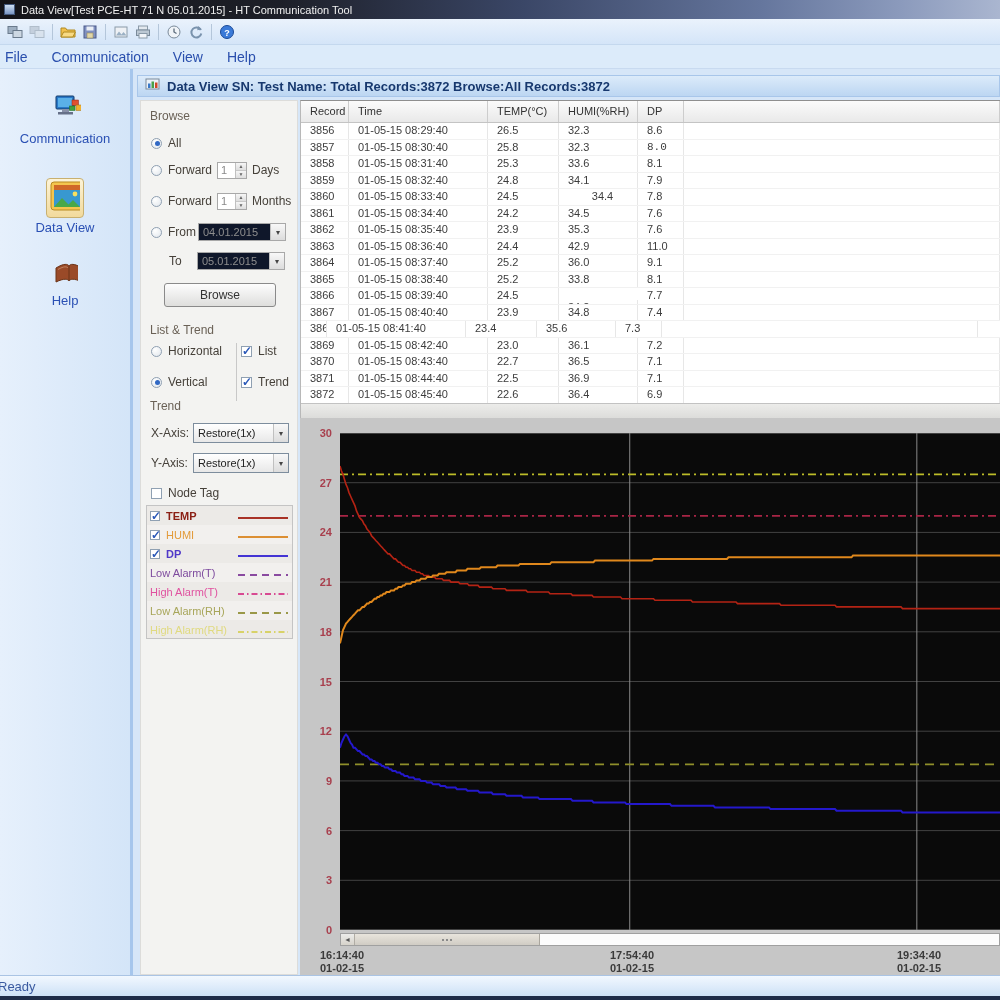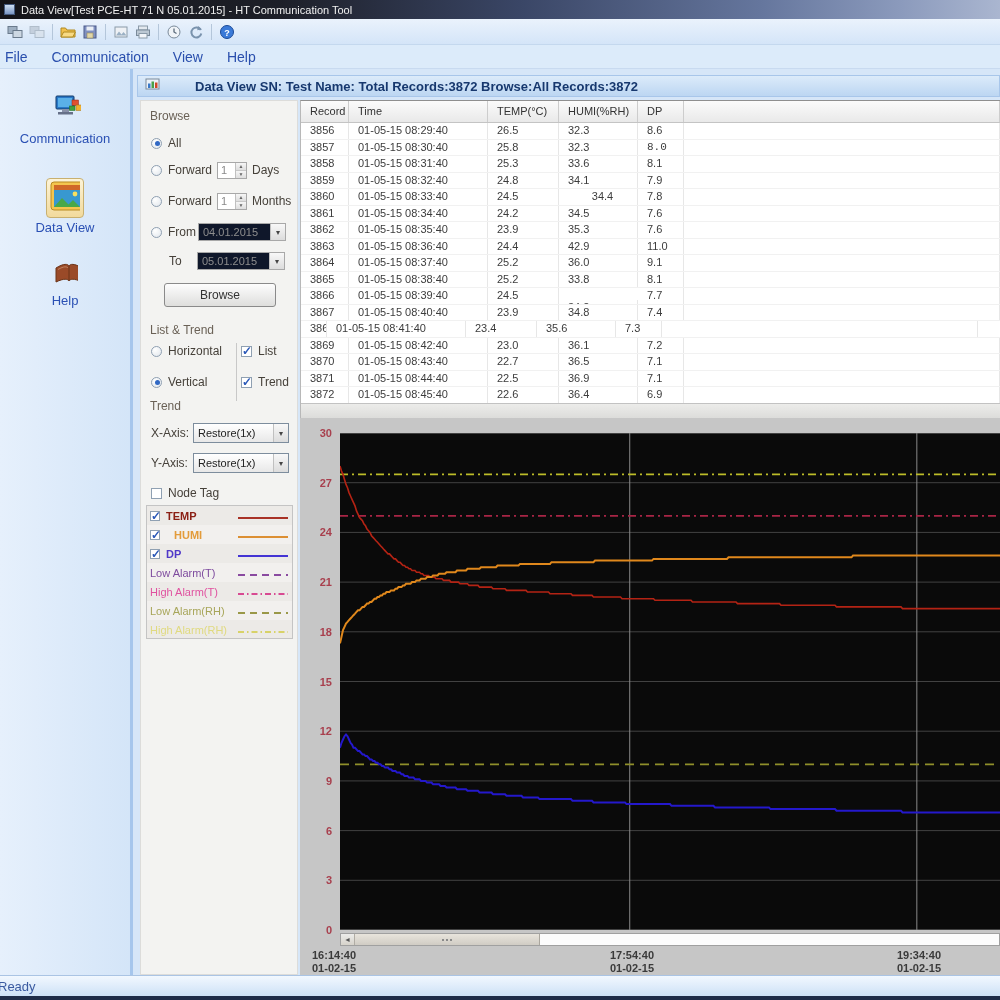--- a/index.html
+++ b/index.html
@@ -27,21 +27,21 @@
   .sidebar { position:absolute; left:0; top:69px; width:133px; height:906px;
     background:linear-gradient(90deg,#e6f0fc,#d4e5f8); border-right:3px solid #a6c6ec; }
   .sb-item { text-align:center; }
   .sb-label { font-size:13px; color:#2a50b4; margin-top:2px; }
   .sb-icon-frame { display:inline-block; padding:2px 3px; border:1px solid #c8b070; border-radius:4px;
     background:linear-gradient(#fdf4d8,#f2da9c); }
 
   
   .content { position:absolute; left:137px; top:69px; width:863px; height:906px; background:#d6e6f8; }
   .dv-header { position:absolute; left:0; top:6px; width:863px; height:22px;
-    background:linear-gradient(#dcebfa,#bcd6f2); border:1px solid #a8c6ea; display:flex; align-items:center; padding-left:7px;gap:28px; }
+    background:linear-gradient(#dcebfa,#bcd6f2); border:1px solid #a8c6ea; display:flex; align-items:center; padding-left:7px; }
   .dv-header-text { font-size:13px; font-weight:bold; color:#17386e; margin-left:6px; }
 
   
   .control-panel { position:absolute; left:3px; top:31px; width:158px; height:875px;
     background:#f3f3f1; border:1px solid #dcdcda; }
   .sec-label { position:absolute; left:9px; font-size:12px; color:#6a6156; }
   .p-row { position:absolute; left:0; width:158px; height:20px; display:flex; align-items:center; padding-left:10px;
     font-size:12px; color:#46413a; }
   .radio { width:11px; height:11px; border-radius:50%; border:1px solid #8fa0b2;
     background:radial-gradient(circle at 35% 30%, #ffffff, #e0e6ec); margin-right:6px; flex:none; position:relative; }
@@ -308,21 +308,21 @@
     <div class="legend" id="legendbox">
         <div class="lg-row">
           <span class="checkbox lg-cb checked"></span>
           <span class="lg-label" style="color: rgb(139, 32, 21); font-weight: bold;">TEMP</span>
           <span><svg width="50" height="6" xmlns="http://www.w3.org/2000/svg">
               <line x1="0" y1="3" x2="50" y2="3" stroke="#a83226" stroke-width="2"></line>
             </svg></span>
         </div>
         <div class="lg-row">
           <span class="checkbox lg-cb checked"></span>
-          <span class="lg-label" style="color: rgb(227, 155, 58); font-weight: bold; margin-left: 8px;">HUMI</span>
+          <span class="lg-label" style="color: rgb(227, 155, 58); font-weight: normal;">HUMI</span>
           <span><svg width="50" height="6" xmlns="http://www.w3.org/2000/svg">
               <line x1="0" y1="3" x2="50" y2="3" stroke="#dc8f33" stroke-width="2"></line>
             </svg></span>
         </div>
         <div class="lg-row">
           <span class="checkbox lg-cb checked"></span>
           <span class="lg-label" style="color: rgb(80, 56, 200); font-weight: bold;">DP</span>
           <span><svg width="50" height="6" xmlns="http://www.w3.org/2000/svg">
               <line x1="0" y1="3" x2="50" y2="3" stroke="#4434d4" stroke-width="2"></line>
             </svg></span>
@@ -534,21 +534,21 @@
           <path d="M0.0 33.1L1.5 38.1L3.0 41.4L4.5 46.4L6.0 51.4L7.5 54.7L9.0 59.6L10.5 63.0L12.0 66.3L13.5 69.6L15.0 72.9L16.5 77.9L18.0 81.2L19.5 84.5L21.0 86.1L22.5 87.8L24.0 91.1L25.5 92.8L27.0 96.1L28.5 97.7L30.0 99.4L31.5 102.7L33.0 104.4L34.5 106.0L36.0 107.7L37.5 109.3L39.0 111.0L40.5 112.7L42.0 114.3L43.5 116.0L45.0 117.6L46.5 119.3L48.0 120.9L49.5 120.9L51.0 122.6L52.5 124.3L54.0 125.9L55.5 125.9L57.0 127.6L58.5 129.2L60.0 129.2L61.5 130.9L63.0 132.5L64.5 132.5L66.0 134.2L67.5 134.2L69.0 135.8L70.5 135.8L72.0 137.5L73.5 137.5L75.0 137.5L76.5 139.2L78.0 139.2L79.5 139.2L81.0 140.8L82.5 140.8L84.0 142.5L85.5 142.5L87.0 142.5L88.5 142.5L90.0 144.1L91.5 144.1L93.0 144.1L94.5 144.1L96.0 145.8L97.5 145.8L99.0 145.8L100.5 145.8L102.0 145.8L103.5 147.4L105.0 147.4L106.5 147.4L108.0 147.4L109.5 147.4L111.0 149.1L112.5 149.1L114.0 149.1L115.5 149.1L117.0 149.1L118.5 149.1L120.0 150.8L121.5 150.8L123.0 150.8L124.5 150.8L126.0 150.8L127.5 150.8L129.0 152.4L130.5 152.4L132.0 152.4L133.5 152.4L135.0 152.4L136.5 152.4L138.0 152.4L139.5 154.1L141.0 154.1L142.5 154.1L144.0 154.1L145.5 154.1L147.0 154.1L148.5 154.1L150.0 154.1L151.5 154.1L153.0 155.7L154.5 155.7L156.0 155.7L157.5 155.7L159.0 155.7L160.5 155.7L162.0 155.7L163.5 155.7L165.0 155.7L166.5 157.4L168.0 157.4L169.5 157.4L171.0 157.4L172.5 157.4L174.0 157.4L175.5 157.4L177.0 157.4L178.5 157.4L180.0 157.4L181.5 157.4L183.0 157.4L184.5 157.4L186.0 157.4L187.5 159.0L189.0 159.0L190.5 159.0L192.0 159.0L193.5 159.0L195.0 159.0L196.5 159.0L198.0 159.0L199.5 159.0L201.0 159.0L202.5 159.0L204.0 159.0L205.5 159.0L207.0 159.0L208.5 159.0L210.0 160.7L211.5 160.7L213.0 160.7L214.5 160.7L216.0 160.7L217.5 160.7L219.0 160.7L220.5 160.7L222.0 160.7L223.5 160.7L225.0 160.7L226.5 160.7L228.0 160.7L229.5 160.7L231.0 160.7L232.5 162.4L234.0 162.4L235.5 162.4L237.0 162.4L238.5 162.4L240.0 162.4L241.5 162.4L243.0 162.4L244.5 162.4L246.0 162.4L247.5 162.4L249.0 162.4L250.5 162.4L252.0 162.4L253.5 164.0L255.0 164.0L256.5 164.0L258.0 164.0L259.5 164.0L261.0 164.0L262.5 164.0L264.0 164.0L265.5 164.0L267.0 164.0L268.5 164.0L270.0 164.0L271.5 164.0L273.0 164.0L274.5 164.0L276.0 164.0L277.5 164.0L279.0 164.0L280.5 164.0L282.0 165.7L283.5 165.7L285.0 165.7L286.5 165.7L288.0 165.7L289.5 165.7L291.0 165.7L292.5 165.7L294.0 165.7L295.5 165.7L297.0 165.7L298.5 165.7L300.0 165.7L301.5 165.7L303.0 165.7L304.5 165.7L306.0 165.7L307.5 165.7L309.0 165.7L310.5 165.7L312.0 165.7L313.5 165.7L315.0 167.3L316.5 167.3L318.0 167.3L319.5 167.3L321.0 167.3L322.5 167.3L324.0 167.3L325.5 167.3L327.0 167.3L328.5 167.3L330.0 167.3L331.5 167.3L333.0 167.3L334.5 167.3L336.0 167.3L337.5 167.3L339.0 167.3L340.5 167.3L342.0 167.3L343.5 167.3L345.0 167.3L346.5 167.3L348.0 167.3L349.5 167.3L351.0 167.3L352.5 169.0L354.0 169.0L355.5 169.0L357.0 169.0L358.5 169.0L360.0 169.0L361.5 169.0L363.0 169.0L364.5 169.0L366.0 169.0L367.5 169.0L369.0 169.0L370.5 169.0L372.0 169.0L373.5 169.0L375.0 169.0L376.5 169.0L378.0 169.0L379.5 169.0L381.0 169.0L382.5 169.0L384.0 169.0L385.5 169.0L387.0 169.0L388.5 169.0L390.0 169.0L391.5 169.0L393.0 169.0L394.5 169.0L396.0 169.0L397.5 170.6L399.0 170.6L400.5 170.6L402.0 170.6L403.5 170.6L405.0 170.6L406.5 170.6L408.0 170.6L409.5 170.6L411.0 170.6L412.5 170.6L414.0 170.6L415.5 170.6L417.0 170.6L418.5 170.6L420.0 170.6L421.5 170.6L423.0 170.6L424.5 170.6L426.0 170.6L427.5 170.6L429.0 170.6L430.5 170.6L432.0 170.6L433.5 170.6L435.0 170.6L436.5 170.6L438.0 170.6L439.5 170.6L441.0 172.3L442.5 172.3L444.0 172.3L445.5 172.3L447.0 172.3L448.5 172.3L450.0 172.3L451.5 172.3L453.0 172.3L454.5 172.3L456.0 172.3L457.5 172.3L459.0 172.3L460.5 172.3L462.0 172.3L463.5 172.3L465.0 172.3L466.5 172.3L468.0 172.3L469.5 172.3L471.0 172.3L472.5 172.3L474.0 172.3L475.5 172.3L477.0 172.3L478.5 172.3L480.0 172.3L481.5 172.3L483.0 172.3L484.5 172.3L486.0 172.3L487.5 172.3L489.0 172.3L490.5 172.3L492.0 172.3L493.5 172.3L495.0 172.3L496.5 173.9L498.0 173.9L499.5 173.9L501.0 173.9L502.5 173.9L504.0 173.9L505.5 173.9L507.0 173.9L508.5 173.9L510.0 173.9L511.5 173.9L513.0 173.9L514.5 173.9L516.0 173.9L517.5 173.9L519.0 173.9L520.5 173.9L522.0 173.9L523.5 173.9L525.0 173.9L526.5 173.9L528.0 173.9L529.5 173.9L531.0 173.9L532.5 173.9L534.0 173.9L535.5 173.9L537.0 173.9L538.5 173.9L540.0 173.9L541.5 173.9L543.0 173.9L544.5 173.9L546.0 173.9L547.5 173.9L549.0 173.9L550.5 173.9L552.0 173.9L553.5 173.9L555.0 173.9L556.5 173.9L558.0 173.9L559.5 173.9L561.0 173.9L562.5 175.6L564.0 175.6L565.5 175.6L567.0 175.6L568.5 175.6L570.0 175.6L571.5 175.6L573.0 175.6L574.5 175.6L576.0 175.6L577.5 175.6L579.0 175.6L580.5 175.6L582.0 175.6L583.5 175.6L585.0 175.6L586.5 175.6L588.0 175.6L589.5 175.6L591.0 175.6L592.5 175.6L594.0 175.6L595.5 175.6L597.0 175.6L598.5 175.6L600.0 175.6L601.5 175.6L603.0 175.6L604.5 175.6L606.0 175.6L607.5 175.6L609.0 175.6L610.5 175.6L612.0 175.6L613.5 175.6L615.0 175.6L616.5 175.6L618.0 175.6L619.5 175.6L621.0 175.6L622.5 175.6L624.0 175.6L625.5 175.6L627.0 175.6L628.5 175.6L630.0 175.6L631.5 175.6L633.0 175.6L634.5 175.6L636.0 175.6L637.5 175.6L639.0 175.6L640.5 175.6L642.0 175.6L643.5 175.6L645.0 175.6L646.5 175.6L648.0 175.6L649.5 175.6L651.0 175.6L652.5 175.6L654.0 175.6L655.5 175.6L657.0 175.6L658.5 175.6L660.0 175.6" fill="none" stroke="#b42314" stroke-width="1.6"></path>
           <path d="M0.0 210.4L1.5 203.8L3.0 197.1L4.5 193.8L6.0 190.5L7.5 188.9L9.0 187.2L10.5 185.5L12.0 183.9L13.5 182.2L15.0 180.6L16.5 178.9L18.0 177.3L19.5 177.3L21.0 175.6L22.5 173.9L24.0 173.9L25.5 172.3L27.0 170.6L28.5 170.6L30.0 169.0L31.5 169.0L33.0 167.3L34.5 165.7L36.0 165.7L37.5 164.0L39.0 164.0L40.5 162.4L42.0 162.4L43.5 160.7L45.0 160.7L46.5 159.0L48.0 159.0L49.5 159.0L51.0 157.4L52.5 157.4L54.0 157.4L55.5 155.7L57.0 155.7L58.5 154.1L60.0 154.1L61.5 154.1L63.0 152.4L64.5 152.4L66.0 150.8L67.5 150.8L69.0 150.8L70.5 150.8L72.0 149.1L73.5 149.1L75.0 149.1L76.5 147.4L78.0 147.4L79.5 147.4L81.0 145.8L82.5 145.8L84.0 145.8L85.5 145.8L87.0 144.1L88.5 144.1L90.0 144.1L91.5 144.1L93.0 142.5L94.5 142.5L96.0 142.5L97.5 142.5L99.0 140.8L100.5 140.8L102.0 140.8L103.5 140.8L105.0 140.8L106.5 139.2L108.0 139.2L109.5 139.2L111.0 139.2L112.5 139.2L114.0 139.2L115.5 139.2L117.0 137.5L118.5 137.5L120.0 137.5L121.5 137.5L123.0 137.5L124.5 137.5L126.0 137.5L127.5 135.8L129.0 135.8L130.5 135.8L132.0 135.8L133.5 135.8L135.0 135.8L136.5 135.8L138.0 135.8L139.5 135.8L141.0 134.2L142.5 134.2L144.0 134.2L145.5 134.2L147.0 134.2L148.5 134.2L150.0 134.2L151.5 134.2L153.0 134.2L154.5 134.2L156.0 134.2L157.5 132.5L159.0 132.5L160.5 132.5L162.0 132.5L163.5 132.5L165.0 132.5L166.5 132.5L168.0 132.5L169.5 132.5L171.0 132.5L172.5 132.5L174.0 132.5L175.5 132.5L177.0 132.5L178.5 132.5L180.0 130.9L181.5 130.9L183.0 130.9L184.5 130.9L186.0 130.9L187.5 130.9L189.0 130.9L190.5 130.9L192.0 130.9L193.5 130.9L195.0 130.9L196.5 130.9L198.0 130.9L199.5 130.9L201.0 130.9L202.5 130.9L204.0 130.9L205.5 130.9L207.0 130.9L208.5 130.9L210.0 130.9L211.5 129.2L213.0 129.2L214.5 129.2L216.0 129.2L217.5 129.2L219.0 129.2L220.5 129.2L222.0 129.2L223.5 129.2L225.0 129.2L226.5 129.2L228.0 129.2L229.5 129.2L231.0 129.2L232.5 129.2L234.0 129.2L235.5 129.2L237.0 129.2L238.5 129.2L240.0 129.2L241.5 129.2L243.0 129.2L244.5 129.2L246.0 129.2L247.5 129.2L249.0 129.2L250.5 129.2L252.0 129.2L253.5 129.2L255.0 127.6L256.5 127.6L258.0 127.6L259.5 127.6L261.0 127.6L262.5 127.6L264.0 127.6L265.5 127.6L267.0 127.6L268.5 127.6L270.0 127.6L271.5 127.6L273.0 127.6L274.5 127.6L276.0 127.6L277.5 127.6L279.0 127.6L280.5 127.6L282.0 127.6L283.5 127.6L285.0 127.6L286.5 127.6L288.0 127.6L289.5 127.6L291.0 127.6L292.5 127.6L294.0 127.6L295.5 127.6L297.0 127.6L298.5 127.6L300.0 127.6L301.5 127.6L303.0 127.6L304.5 127.6L306.0 127.6L307.5 127.6L309.0 127.6L310.5 127.6L312.0 127.6L313.5 125.9L315.0 125.9L316.5 125.9L318.0 125.9L319.5 125.9L321.0 125.9L322.5 125.9L324.0 125.9L325.5 125.9L327.0 125.9L328.5 125.9L330.0 125.9L331.5 125.9L333.0 125.9L334.5 125.9L336.0 125.9L337.5 125.9L339.0 125.9L340.5 125.9L342.0 125.9L343.5 125.9L345.0 125.9L346.5 125.9L348.0 125.9L349.5 125.9L351.0 125.9L352.5 125.9L354.0 125.9L355.5 125.9L357.0 125.9L358.5 125.9L360.0 125.9L361.5 125.9L363.0 125.9L364.5 125.9L366.0 125.9L367.5 125.9L369.0 125.9L370.5 125.9L372.0 125.9L373.5 125.9L375.0 125.9L376.5 125.9L378.0 125.9L379.5 125.9L381.0 125.9L382.5 125.9L384.0 125.9L385.5 125.9L387.0 125.9L388.5 124.3L390.0 124.3L391.5 124.3L393.0 124.3L394.5 124.3L396.0 124.3L397.5 124.3L399.0 124.3L400.5 124.3L402.0 124.3L403.5 124.3L405.0 124.3L406.5 124.3L408.0 124.3L409.5 124.3L411.0 124.3L412.5 124.3L414.0 124.3L415.5 124.3L417.0 124.3L418.5 124.3L420.0 124.3L421.5 124.3L423.0 124.3L424.5 124.3L426.0 124.3L427.5 124.3L429.0 124.3L430.5 124.3L432.0 124.3L433.5 124.3L435.0 124.3L436.5 124.3L438.0 124.3L439.5 124.3L441.0 124.3L442.5 124.3L444.0 124.3L445.5 124.3L447.0 124.3L448.5 124.3L450.0 124.3L451.5 124.3L453.0 124.3L454.5 124.3L456.0 124.3L457.5 124.3L459.0 124.3L460.5 124.3L462.0 124.3L463.5 124.3L465.0 124.3L466.5 124.3L468.0 124.3L469.5 124.3L471.0 124.3L472.5 124.3L474.0 124.3L475.5 124.3L477.0 124.3L478.5 124.3L480.0 124.3L481.5 124.3L483.0 124.3L484.5 124.3L486.0 124.3L487.5 124.3L489.0 124.3L490.5 124.3L492.0 124.3L493.5 124.3L495.0 124.3L496.5 124.3L498.0 124.3L499.5 124.3L501.0 124.3L502.5 124.3L504.0 124.3L505.5 124.3L507.0 124.3L508.5 124.3L510.0 124.3L511.5 124.3L513.0 122.6L514.5 122.6L516.0 122.6L517.5 122.6L519.0 122.6L520.5 122.6L522.0 122.6L523.5 122.6L525.0 122.6L526.5 122.6L528.0 122.6L529.5 122.6L531.0 122.6L532.5 122.6L534.0 122.6L535.5 122.6L537.0 122.6L538.5 122.6L540.0 122.6L541.5 122.6L543.0 122.6L544.5 122.6L546.0 122.6L547.5 122.6L549.0 122.6L550.5 122.6L552.0 122.6L553.5 122.6L555.0 122.6L556.5 122.6L558.0 122.6L559.5 122.6L561.0 122.6L562.5 122.6L564.0 122.6L565.5 122.6L567.0 122.6L568.5 122.6L570.0 122.6L571.5 122.6L573.0 122.6L574.5 122.6L576.0 122.6L577.5 122.6L579.0 122.6L580.5 122.6L582.0 122.6L583.5 122.6L585.0 122.6L586.5 122.6L588.0 122.6L589.5 122.6L591.0 122.6L592.5 122.6L594.0 122.6L595.5 122.6L597.0 122.6L598.5 122.6L600.0 122.6L601.5 122.6L603.0 122.6L604.5 122.6L606.0 122.6L607.5 122.6L609.0 122.6L610.5 122.6L612.0 122.6L613.5 122.6L615.0 122.6L616.5 122.6L618.0 122.6L619.5 122.6L621.0 122.6L622.5 122.6L624.0 122.6L625.5 122.6L627.0 122.6L628.5 122.6L630.0 122.6L631.5 122.6L633.0 122.6L634.5 122.6L636.0 122.6L637.5 122.6L639.0 122.6L640.5 122.6L642.0 122.6L643.5 122.6L645.0 122.6L646.5 122.6L648.0 122.6L649.5 122.6L651.0 122.6L652.5 122.6L654.0 122.6L655.5 122.6L657.0 122.6L658.5 122.6L660.0 122.6" fill="none" stroke="#e0881c" stroke-width="2"></path>
           <path d="M0.0 314.8L1.5 309.8L3.0 306.5L4.5 303.2L6.0 301.5L7.5 303.2L9.0 306.5L10.5 309.8L12.0 311.5L13.5 314.8L15.0 314.8L16.5 316.4L18.0 318.1L19.5 318.1L21.0 319.7L22.5 321.4L24.0 321.4L25.5 323.1L27.0 323.1L28.5 324.7L30.0 326.4L31.5 326.4L33.0 328.0L34.5 328.0L36.0 329.7L37.5 329.7L39.0 331.3L40.5 331.3L42.0 333.0L43.5 333.0L45.0 334.6L46.5 334.6L48.0 334.6L49.5 336.3L51.0 336.3L52.5 338.0L54.0 338.0L55.5 338.0L57.0 339.6L58.5 339.6L60.0 339.6L61.5 341.3L63.0 341.3L64.5 342.9L66.0 342.9L67.5 342.9L69.0 344.6L70.5 344.6L72.0 344.6L73.5 344.6L75.0 346.2L76.5 346.2L78.0 346.2L79.5 346.2L81.0 347.9L82.5 347.9L84.0 347.9L85.5 347.9L87.0 349.6L88.5 349.6L90.0 349.6L91.5 349.6L93.0 351.2L94.5 351.2L96.0 351.2L97.5 351.2L99.0 351.2L100.5 352.9L102.0 352.9L103.5 352.9L105.0 352.9L106.5 354.5L108.0 354.5L109.5 354.5L111.0 354.5L112.5 354.5L114.0 354.5L115.5 354.5L117.0 356.2L118.5 356.2L120.0 356.2L121.5 356.2L123.0 356.2L124.5 356.2L126.0 356.2L127.5 357.8L129.0 357.8L130.5 357.8L132.0 357.8L133.5 357.8L135.0 357.8L136.5 357.8L138.0 357.8L139.5 359.5L141.0 359.5L142.5 359.5L144.0 359.5L145.5 359.5L147.0 359.5L148.5 359.5L150.0 359.5L151.5 359.5L153.0 361.2L154.5 361.2L156.0 361.2L157.5 361.2L159.0 361.2L160.5 361.2L162.0 361.2L163.5 361.2L165.0 361.2L166.5 362.8L168.0 362.8L169.5 362.8L171.0 362.8L172.5 362.8L174.0 362.8L175.5 362.8L177.0 362.8L178.5 362.8L180.0 362.8L181.5 362.8L183.0 364.5L184.5 364.5L186.0 364.5L187.5 364.5L189.0 364.5L190.5 364.5L192.0 364.5L193.5 364.5L195.0 364.5L196.5 364.5L198.0 364.5L199.5 366.1L201.0 366.1L202.5 366.1L204.0 366.1L205.5 366.1L207.0 366.1L208.5 366.1L210.0 366.1L211.5 366.1L213.0 366.1L214.5 366.1L216.0 366.1L217.5 366.1L219.0 366.1L220.5 366.1L222.0 366.1L223.5 366.1L225.0 366.1L226.5 366.1L228.0 366.1L229.5 366.1L231.0 366.1L232.5 367.8L234.0 367.8L235.5 367.8L237.0 367.8L238.5 367.8L240.0 367.8L241.5 367.8L243.0 367.8L244.5 367.8L246.0 367.8L247.5 367.8L249.0 367.8L250.5 367.8L252.0 367.8L253.5 369.4L255.0 369.4L256.5 369.4L258.0 369.4L259.5 369.4L261.0 369.4L262.5 369.4L264.0 369.4L265.5 369.4L267.0 369.4L268.5 369.4L270.0 369.4L271.5 369.4L273.0 369.4L274.5 369.4L276.0 369.4L277.5 369.4L279.0 369.4L280.5 369.4L282.0 369.4L283.5 369.4L285.0 369.4L286.5 371.1L288.0 371.1L289.5 371.1L291.0 371.1L292.5 371.1L294.0 371.1L295.5 371.1L297.0 371.1L298.5 371.1L300.0 371.1L301.5 371.1L303.0 371.1L304.5 371.1L306.0 371.1L307.5 371.1L309.0 371.1L310.5 371.1L312.0 371.1L313.5 371.1L315.0 371.1L316.5 371.1L318.0 371.1L319.5 371.1L321.0 371.1L322.5 371.1L324.0 371.1L325.5 371.1L327.0 371.1L328.5 371.1L330.0 371.1L331.5 372.8L333.0 372.8L334.5 372.8L336.0 372.8L337.5 372.8L339.0 372.8L340.5 372.8L342.0 372.8L343.5 372.8L345.0 372.8L346.5 372.8L348.0 372.8L349.5 372.8L351.0 372.8L352.5 372.8L354.0 372.8L355.5 372.8L357.0 372.8L358.5 372.8L360.0 372.8L361.5 372.8L363.0 372.8L364.5 372.8L366.0 372.8L367.5 372.8L369.0 372.8L370.5 372.8L372.0 372.8L373.5 372.8L375.0 374.4L376.5 374.4L378.0 374.4L379.5 374.4L381.0 374.4L382.5 374.4L384.0 374.4L385.5 374.4L387.0 374.4L388.5 374.4L390.0 374.4L391.5 374.4L393.0 374.4L394.5 374.4L396.0 374.4L397.5 374.4L399.0 374.4L400.5 374.4L402.0 374.4L403.5 374.4L405.0 374.4L406.5 374.4L408.0 374.4L409.5 374.4L411.0 374.4L412.5 374.4L414.0 374.4L415.5 374.4L417.0 374.4L418.5 374.4L420.0 374.4L421.5 374.4L423.0 374.4L424.5 374.4L426.0 374.4L427.5 374.4L429.0 374.4L430.5 376.1L432.0 376.1L433.5 376.1L435.0 376.1L436.5 376.1L438.0 376.1L439.5 376.1L441.0 376.1L442.5 376.1L444.0 376.1L445.5 376.1L447.0 376.1L448.5 376.1L450.0 376.1L451.5 376.1L453.0 376.1L454.5 376.1L456.0 376.1L457.5 376.1L459.0 376.1L460.5 376.1L462.0 376.1L463.5 376.1L465.0 376.1L466.5 376.1L468.0 376.1L469.5 376.1L471.0 376.1L472.5 376.1L474.0 376.1L475.5 376.1L477.0 376.1L478.5 376.1L480.0 376.1L481.5 376.1L483.0 376.1L484.5 376.1L486.0 376.1L487.5 376.1L489.0 376.1L490.5 376.1L492.0 376.1L493.5 376.1L495.0 376.1L496.5 377.7L498.0 377.7L499.5 377.7L501.0 377.7L502.5 377.7L504.0 377.7L505.5 377.7L507.0 377.7L508.5 377.7L510.0 377.7L511.5 377.7L513.0 377.7L514.5 377.7L516.0 377.7L517.5 377.7L519.0 377.7L520.5 377.7L522.0 377.7L523.5 377.7L525.0 377.7L526.5 377.7L528.0 377.7L529.5 377.7L531.0 377.7L532.5 377.7L534.0 377.7L535.5 377.7L537.0 377.7L538.5 377.7L540.0 377.7L541.5 377.7L543.0 377.7L544.5 377.7L546.0 377.7L547.5 377.7L549.0 377.7L550.5 377.7L552.0 377.7L553.5 377.7L555.0 377.7L556.5 377.7L558.0 377.7L559.5 377.7L561.0 377.7L562.5 379.4L564.0 379.4L565.5 379.4L567.0 379.4L568.5 379.4L570.0 379.4L571.5 379.4L573.0 379.4L574.5 379.4L576.0 379.4L577.5 379.4L579.0 379.4L580.5 379.4L582.0 379.4L583.5 379.4L585.0 379.4L586.5 379.4L588.0 379.4L589.5 379.4L591.0 379.4L592.5 379.4L594.0 379.4L595.5 379.4L597.0 379.4L598.5 379.4L600.0 379.4L601.5 379.4L603.0 379.4L604.5 379.4L606.0 379.4L607.5 379.4L609.0 379.4L610.5 379.4L612.0 379.4L613.5 379.4L615.0 379.4L616.5 379.4L618.0 379.4L619.5 379.4L621.0 379.4L622.5 379.4L624.0 379.4L625.5 379.4L627.0 379.4L628.5 379.4L630.0 379.4L631.5 379.4L633.0 379.4L634.5 379.4L636.0 379.4L637.5 379.4L639.0 379.4L640.5 379.4L642.0 379.4L643.5 379.4L645.0 379.4L646.5 379.4L648.0 379.4L649.5 379.4L651.0 379.4L652.5 379.4L654.0 379.4L655.5 379.4L657.0 379.4L658.5 379.4L660.0 379.4" fill="none" stroke="#2418cc" stroke-width="2"></path>
         </svg></div>
       <div class="chart-scroll">
         <div class="cs-arrow">◄</div>
         <div class="cs-thumb">
           <span class="grip"></span>
         </div>
       </div>
-      <div class="xlabel" style="left: 12px; text-align: left;">
+      <div class="xlabel" style="left: 20px; text-align: left;">
         <div>16:14:40</div>
         <div>01-02-15</div>
       </div>
       <div class="xlabel" style="left: 287px; text-align: center;">
         <div>17:54:40</div>
         <div>01-02-15</div>
       </div>
       <div class="xlabel" style="left: 574px; text-align: center;">
         <div>19:34:40</div>
         <div>01-02-15</div>

